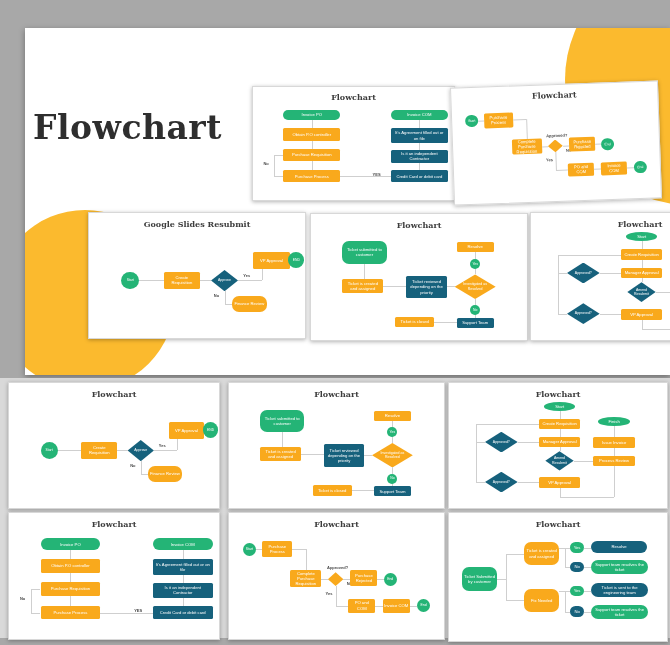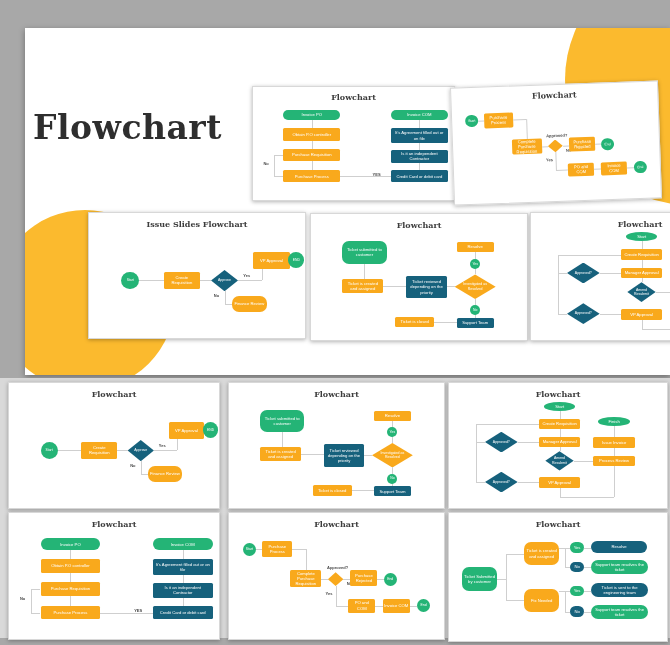--- a/index.html
+++ b/index.html
@@ -131,21 +131,21 @@
         <div class="n hl" style="left: 68%; top: 73.5%; width: 3.5%;"></div>
         <div class="n rect" style="left: 71.5%; top: 68%; width: 12.5%; height: 11%; background: rgb(249, 169, 28);">
           <span>Invoice COM</span>
         </div>
         <div class="n hl" style="left: 84%; top: 73.5%; width: 3.5%;"></div>
         <div class="n circle" style="left: 87.5%; top: 68.3%; width: 6%; height: 10.3%; background: rgb(36, 180, 118);">
           <span>End</span>
         </div>
       </div>
       <div class="slide" style="left: 88px; top: 212px; width: 216px; height: 125px;">
-        <div class="s-title">Issue Slides Flowchart</div>
+        <div class="s-title">Google Slides Resubmit</div>
         <div class="n circle" style="left: 15%; top: 47%; width: 8.2%; height: 13.8%; background: rgb(36, 180, 118);">
           <span>Start</span>
         </div>
         <div class="n hl" style="left: 23.2%; top: 53.8%; width: 11.3%;"></div>
         <div class="n rect" style="left: 34.5%; top: 47%; width: 17%; height: 13.8%; background: rgb(249, 169, 28);">
           <span>Create Requisition</span>
         </div>
         <div class="n hl" style="left: 51.5%; top: 53.8%; width: 5%;"></div>
         <div class="n diamond" style="left: 56.5%; top: 45.5%; width: 12.5%; height: 17%; background: rgb(22, 97, 124);">
           <span>Approve</span>

